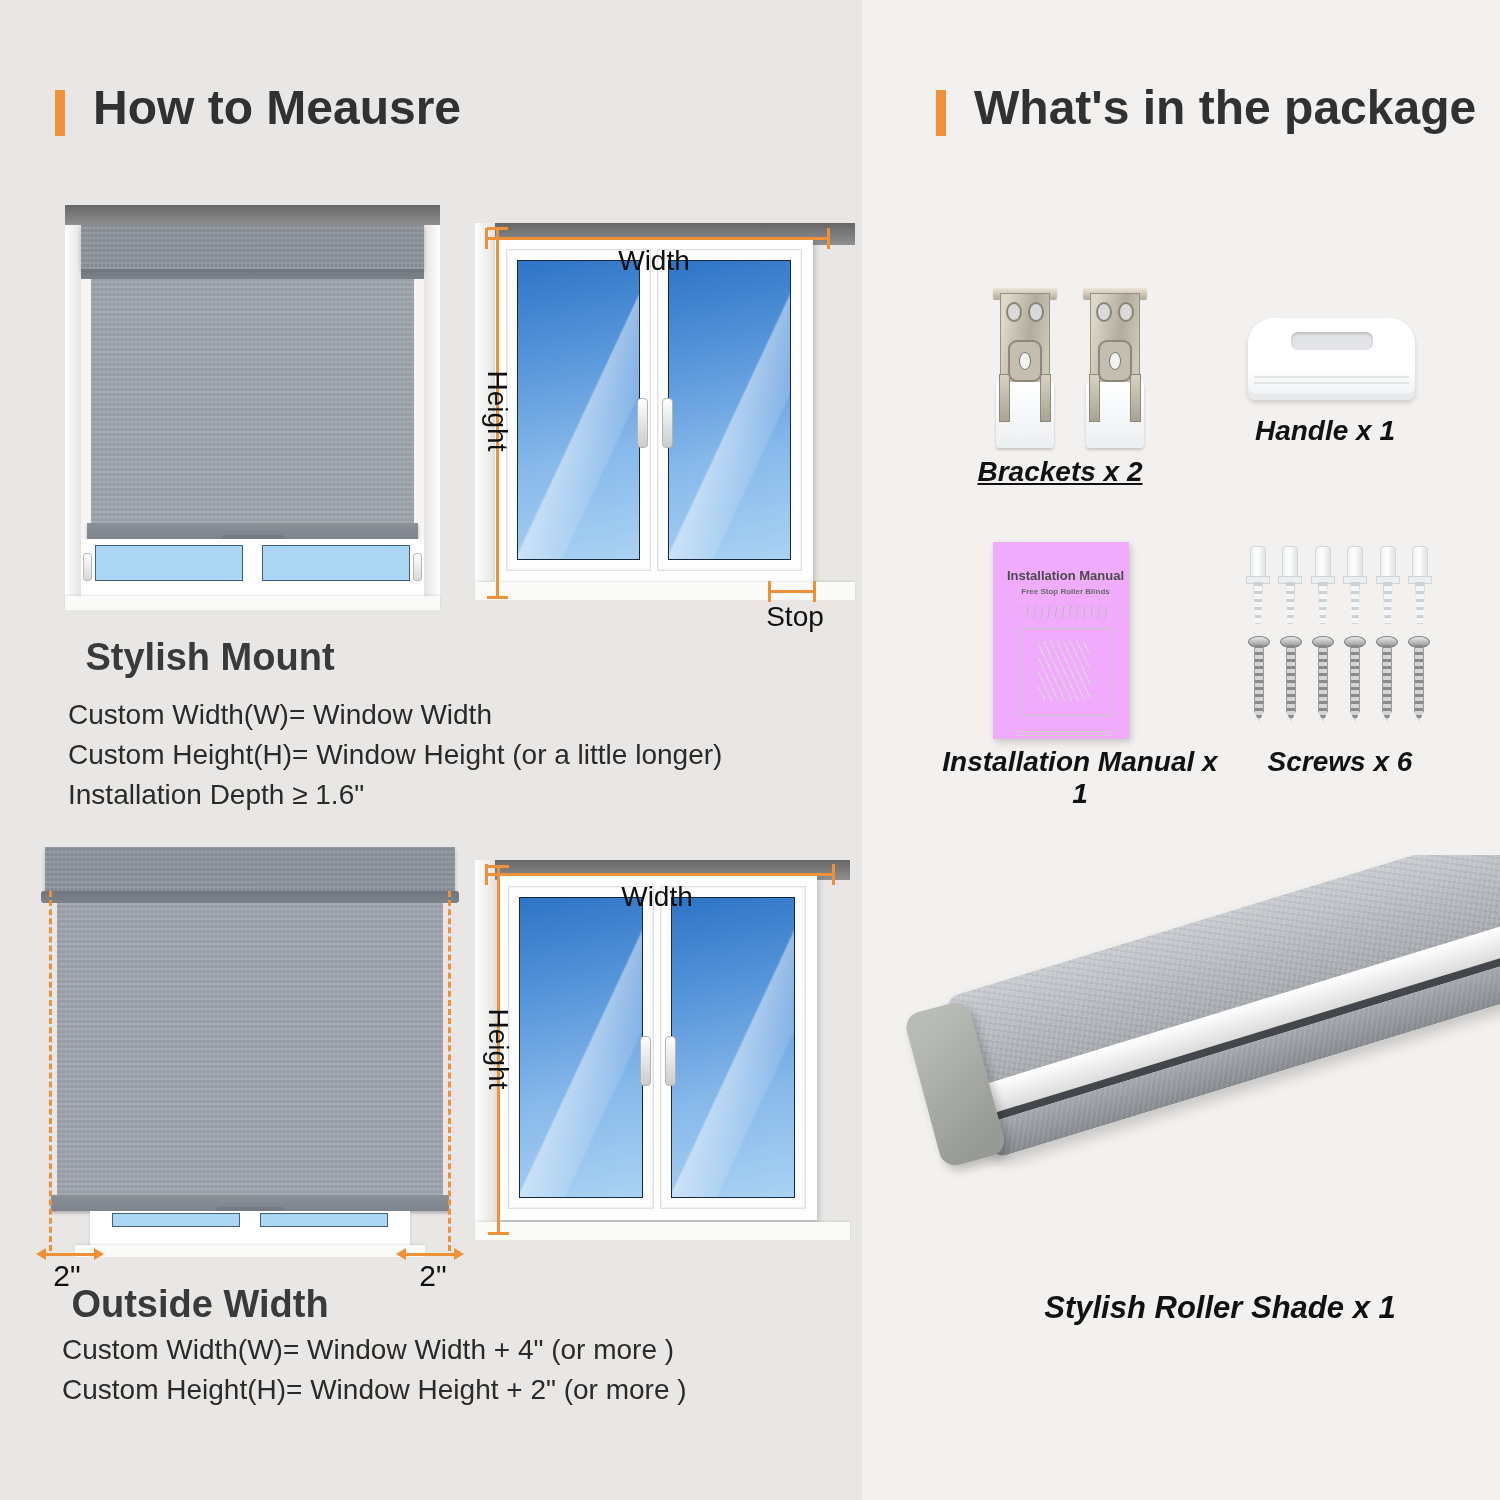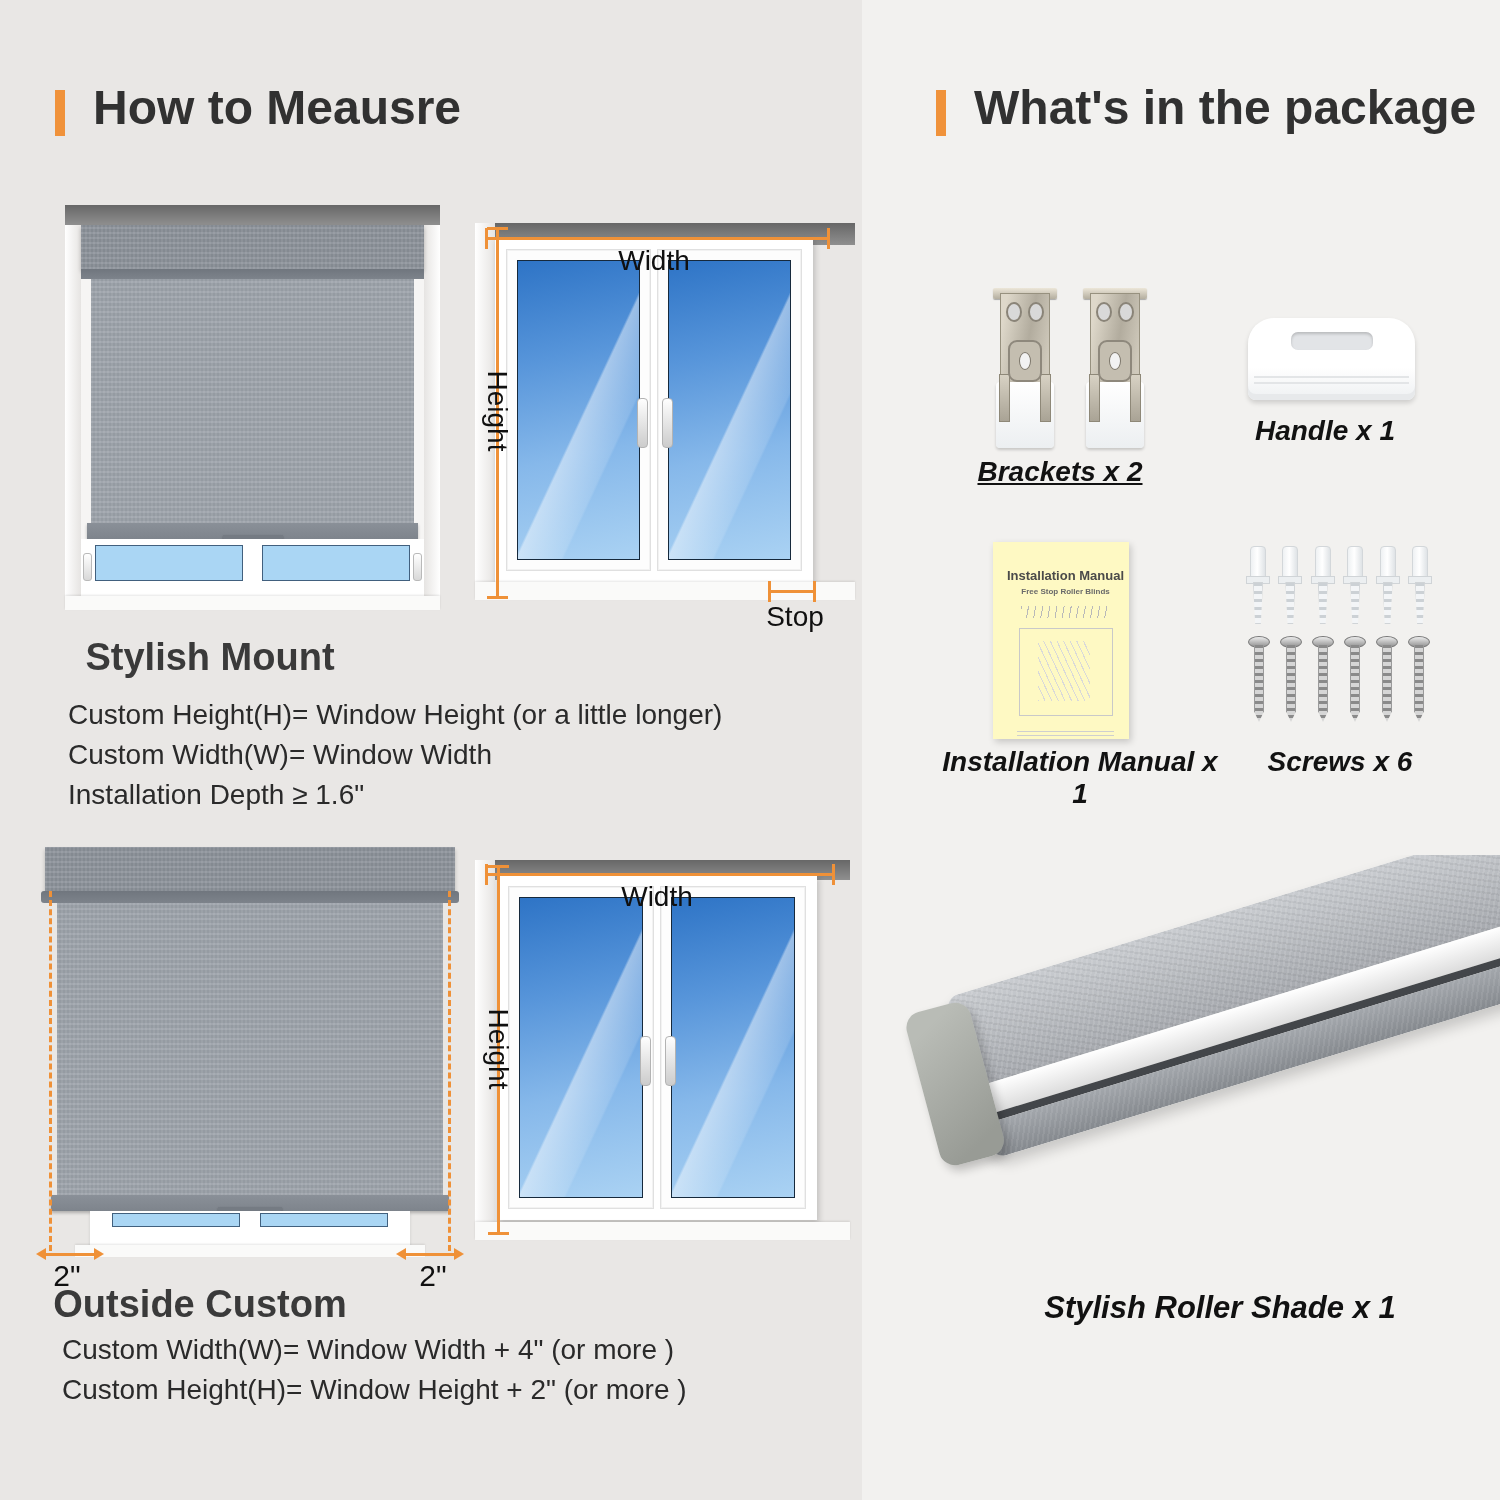--- a/index.html
+++ b/index.html
@@ -86,21 +86,21 @@
   .bk-strip.l{left:6px;} .bk-strip.r{right:6px;}
 
   
   .handle-piece{position:absolute;background:linear-gradient(#ffffff 60%,#eef0f2);
      border-radius:26px 26px 8px 8px;box-shadow:0 3px 5px rgba(0,0,0,.15), inset 0 -6px 0 #e7e9eb;}
   .handle-slot{position:absolute;left:50%;transform:translateX(-50%);top:14px;width:82px;height:18px;
      background:#e2e4e7;border-radius:7px;box-shadow:inset 0 2px 3px rgba(0,0,0,.18);}
   .handle-ridge{position:absolute;left:6px;right:6px;height:2px;background:#e3e5e7;}
 
   
-  .manual{position:absolute;background:#fef9c3;box-shadow:2px 3px 7px rgba(0,0,0,.18);padding:26px 1px 8px 10px;box-sizing:border-box;}
+  .manual{position:absolute;background:#f0abfc;box-shadow:2px 3px 7px rgba(0,0,0,.18);padding:26px 1px 8px 10px;box-sizing:border-box;}
   .manual-title{font-size:13px;font-weight:bold;color:#4a4a4a;text-align:center;margin:0;}
   .manual-sub{font-size:8px;font-weight:bold;color:#6a6a6a;text-align:center;margin:4px 0 0 0;}
   .manual-scribble{height:12px;margin:10px 18px 0 18px;
      background:repeating-linear-gradient(100deg,#b9b9b9 0 1px,transparent 1px 7px);}
   .manual-box{margin:10px auto 0 auto;width:92px;height:86px;border:1px solid #c9c9c9;position:relative;}
   .manual-box::after{content:"";position:absolute;left:18px;top:12px;width:52px;height:60px;
      background:repeating-linear-gradient(65deg,#d9d9d9 0 1px,transparent 1px 6px);}
   .manual-foot{height:8px;margin:12px 14px 0 14px;
      background:repeating-linear-gradient(0deg,#cfcfcf 0 1px,transparent 1px 4px);}
 
@@ -197,22 +197,22 @@
     <div class="dim-label rot" style="left:-43px;top:180px;width:160px;">Height</div>
     <div class="dim-w" style="left:308px;top:375px;width:48px;">
         <i class="l"></i>
         <i class="r"></i>
       </div>
     <div class="dim-label" style="left:280px;top:386px;width:110px;">Stop</div>
   </div>
 
   <div class="mount-heading" style="left:40px;top:636px;width:340px;">Stylish Mount</div>
   <div class="specs" style="left:68px;top:695px;">
+    <p>Custom Width(W)= Window Width</p>
     <p>Custom Height(H)= Window Height (or a little longer)</p>
-    <p>Custom Width(W)= Window Width</p>
     <p>Installation Depth ≥ 1.6"</p>
   </div>
 
   <div class="fig" style="left:35px;top:835px;width:430px;height:455px;">
     <div class="abs fabric-dark" style="left:10px;top:12px;right:10px;height:46px;box-shadow:0 3px 4px rgba(0,0,0,.22);"></div>
     <div class="abs roll-line" style="left:6px;top:56px;right:6px;height:12px;border-radius:3px;"></div>
     <div class="abs fabric" style="left:22px;top:68px;right:22px;height:292px;"></div>
     <div class="abs bottombar" style="left:16px;top:360px;right:16px;height:16px;"></div>
     <div class="abs bar-tab" style="left:50%;transform:translateX(-50%);top:372px;width:64px;height:12px;"></div>
     <div class="abs" style="left:55px;top:376px;right:55px;height:34px;background:#ffffff;box-shadow:0 2px 3px rgba(0,0,0,.12);">
@@ -253,21 +253,21 @@
         <i class="r"></i>
       </div>
     <div class="dim-label" style="left:32px;top:26px;width:320px;">Width</div>
     <div class="dim-h" style="left:32px;top:10px;height:370px;">
         <i class="t"></i>
         <i class="b"></i>
       </div>
     <div class="dim-label rot" style="left:-47px;top:178px;width:160px;">Height</div>
   </div>
 
-  <div class="mount-heading" style="left:30px;top:1283px;width:340px;">Outside Custom</div>
+  <div class="mount-heading" style="left:30px;top:1283px;width:340px;">Outside Width</div>
   <div class="specs" style="left:62px;top:1330px;">
     <p>Custom Width(W)= Window Width + 4" (or more )</p>
     <p>Custom Height(H)= Window Height + 2" (or more )</p>
   </div>
 
   <div class="sec-title" style="left:936px;top:82px;">
     <span class="accent"></span>
     <h1>What's in the package</h1>
   </div>
 

